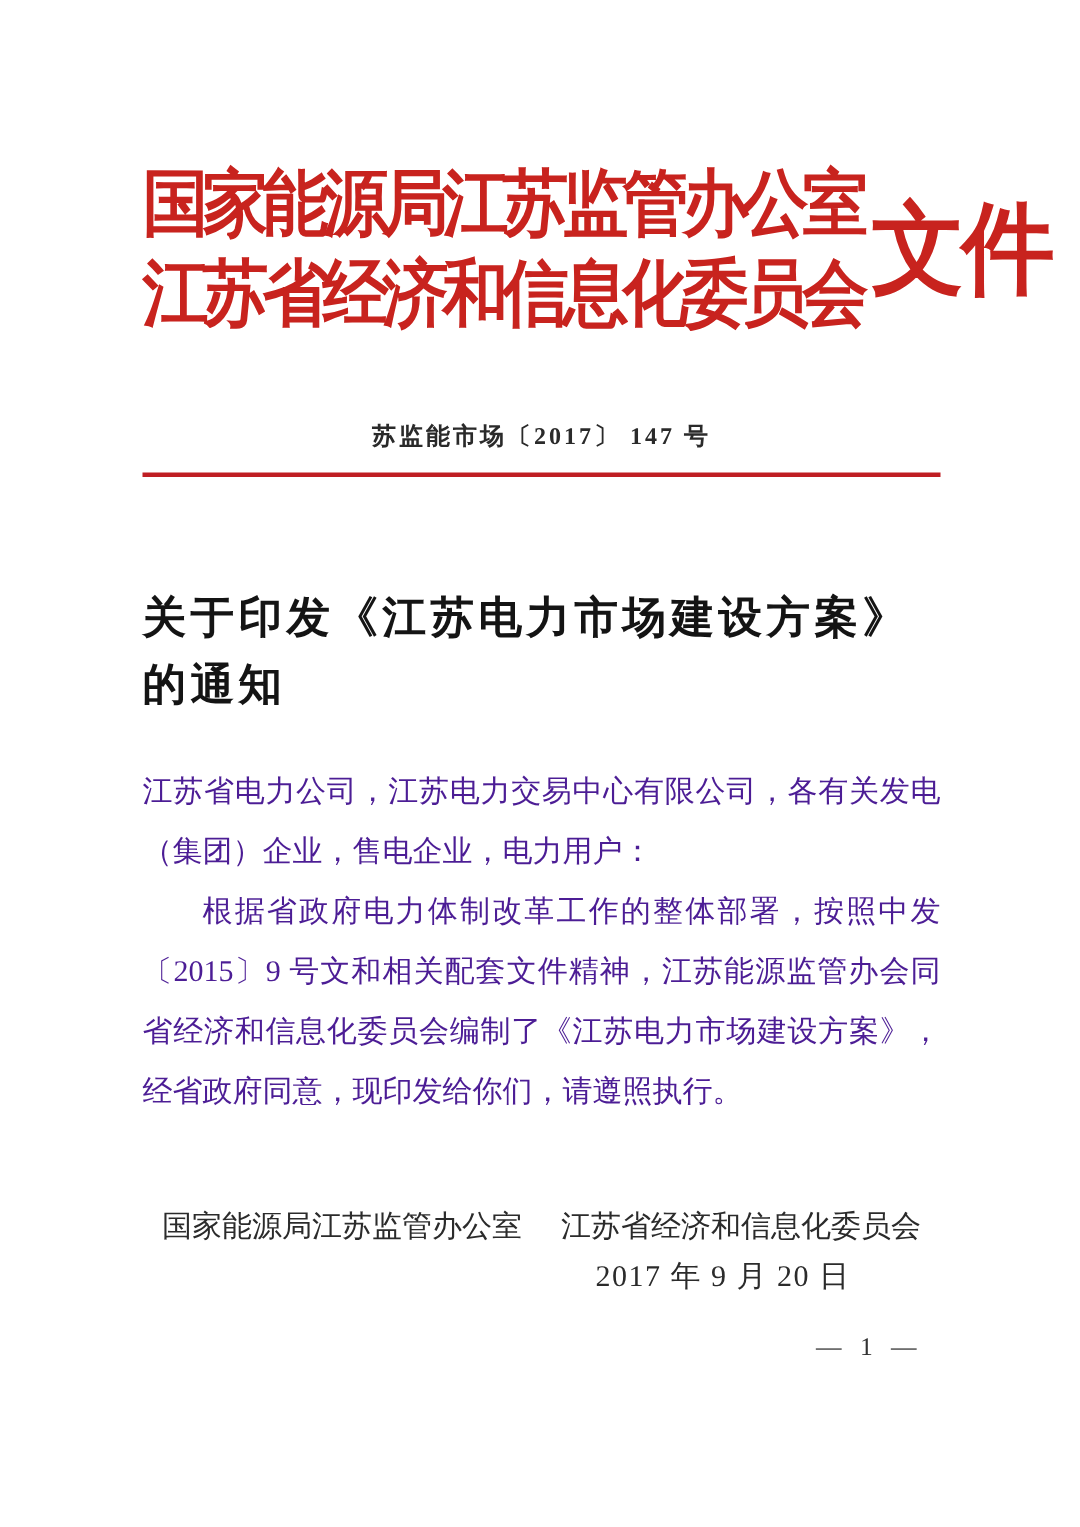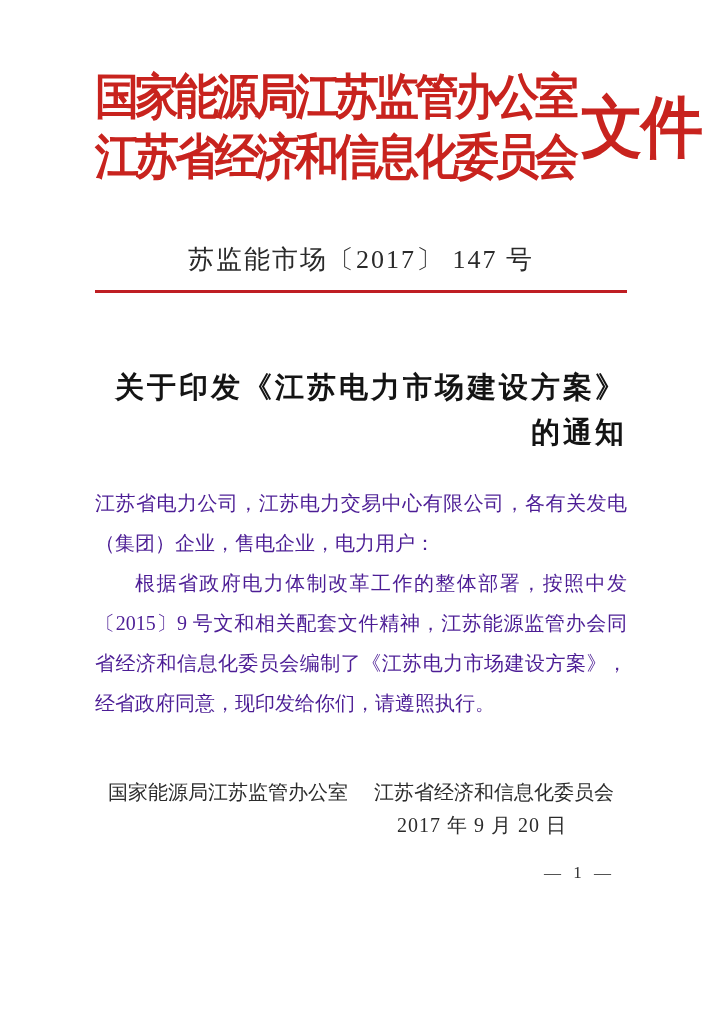--- a/index.html
+++ b/index.html
@@ -7,21 +7,21 @@
     padding: 0;
     background: #ffffff;
   }
   .page {
     position: relative;
     width: 720px;
     height: 954px;
     margin: 0 auto;
     background: #ffffff;
     box-sizing: border-box;
-    padding: 72px 93px 0 95px;
+    padding: 111px 93px 0 95px;
     font-family: "Liberation Serif", "DejaVu Serif", serif;
     color: #262626;
     overflow: hidden;
   }
   
   .letterhead {
     display: flex;
     align-items: center;
     white-space: nowrap;
   }
@@ -40,33 +40,34 @@
     color: #c8231e;
     margin-left: 6px;
     letter-spacing: -2px;
     transform: scaleY(1.08);
     transform-origin: left center;
   }
   
   .docnum {
     margin-top: 60px;
     text-align: center;
-    font-size: 26px;
+    font-size: 16px;
     letter-spacing: 2px;
     color: #2a2a2a;
+    font-weight: bold;
   }
   .redline {
     margin-top: 13px;
     height: 3px;
     background: #bf1e23;
   }
   
   .title {
     margin: 72px 0 0 0;
-    text-align: right;
+    text-align: left;
     font-size: 29px;
     font-weight: bold;
     line-height: 45px;
     letter-spacing: 3px;
     color: #141414;
   }
   
   .body-block {
     margin-top: 28px;
     font-size: 20px;

